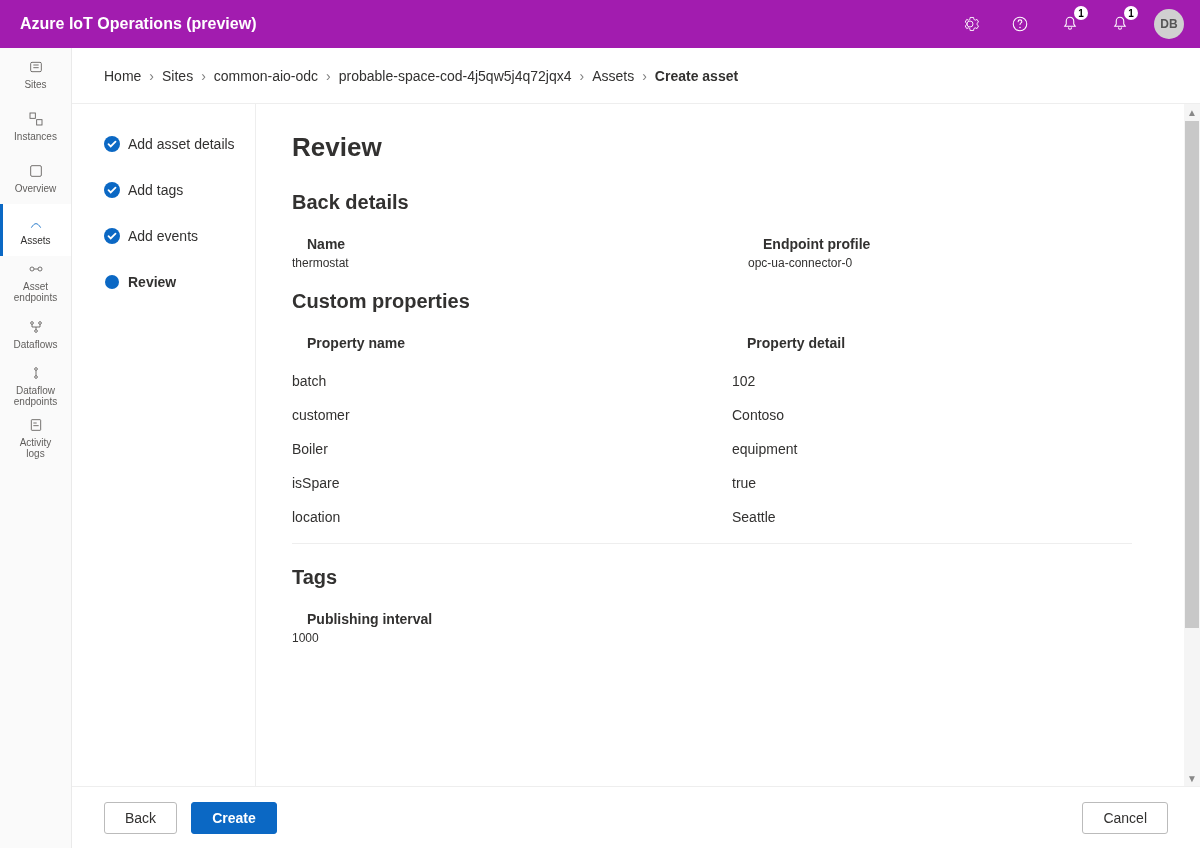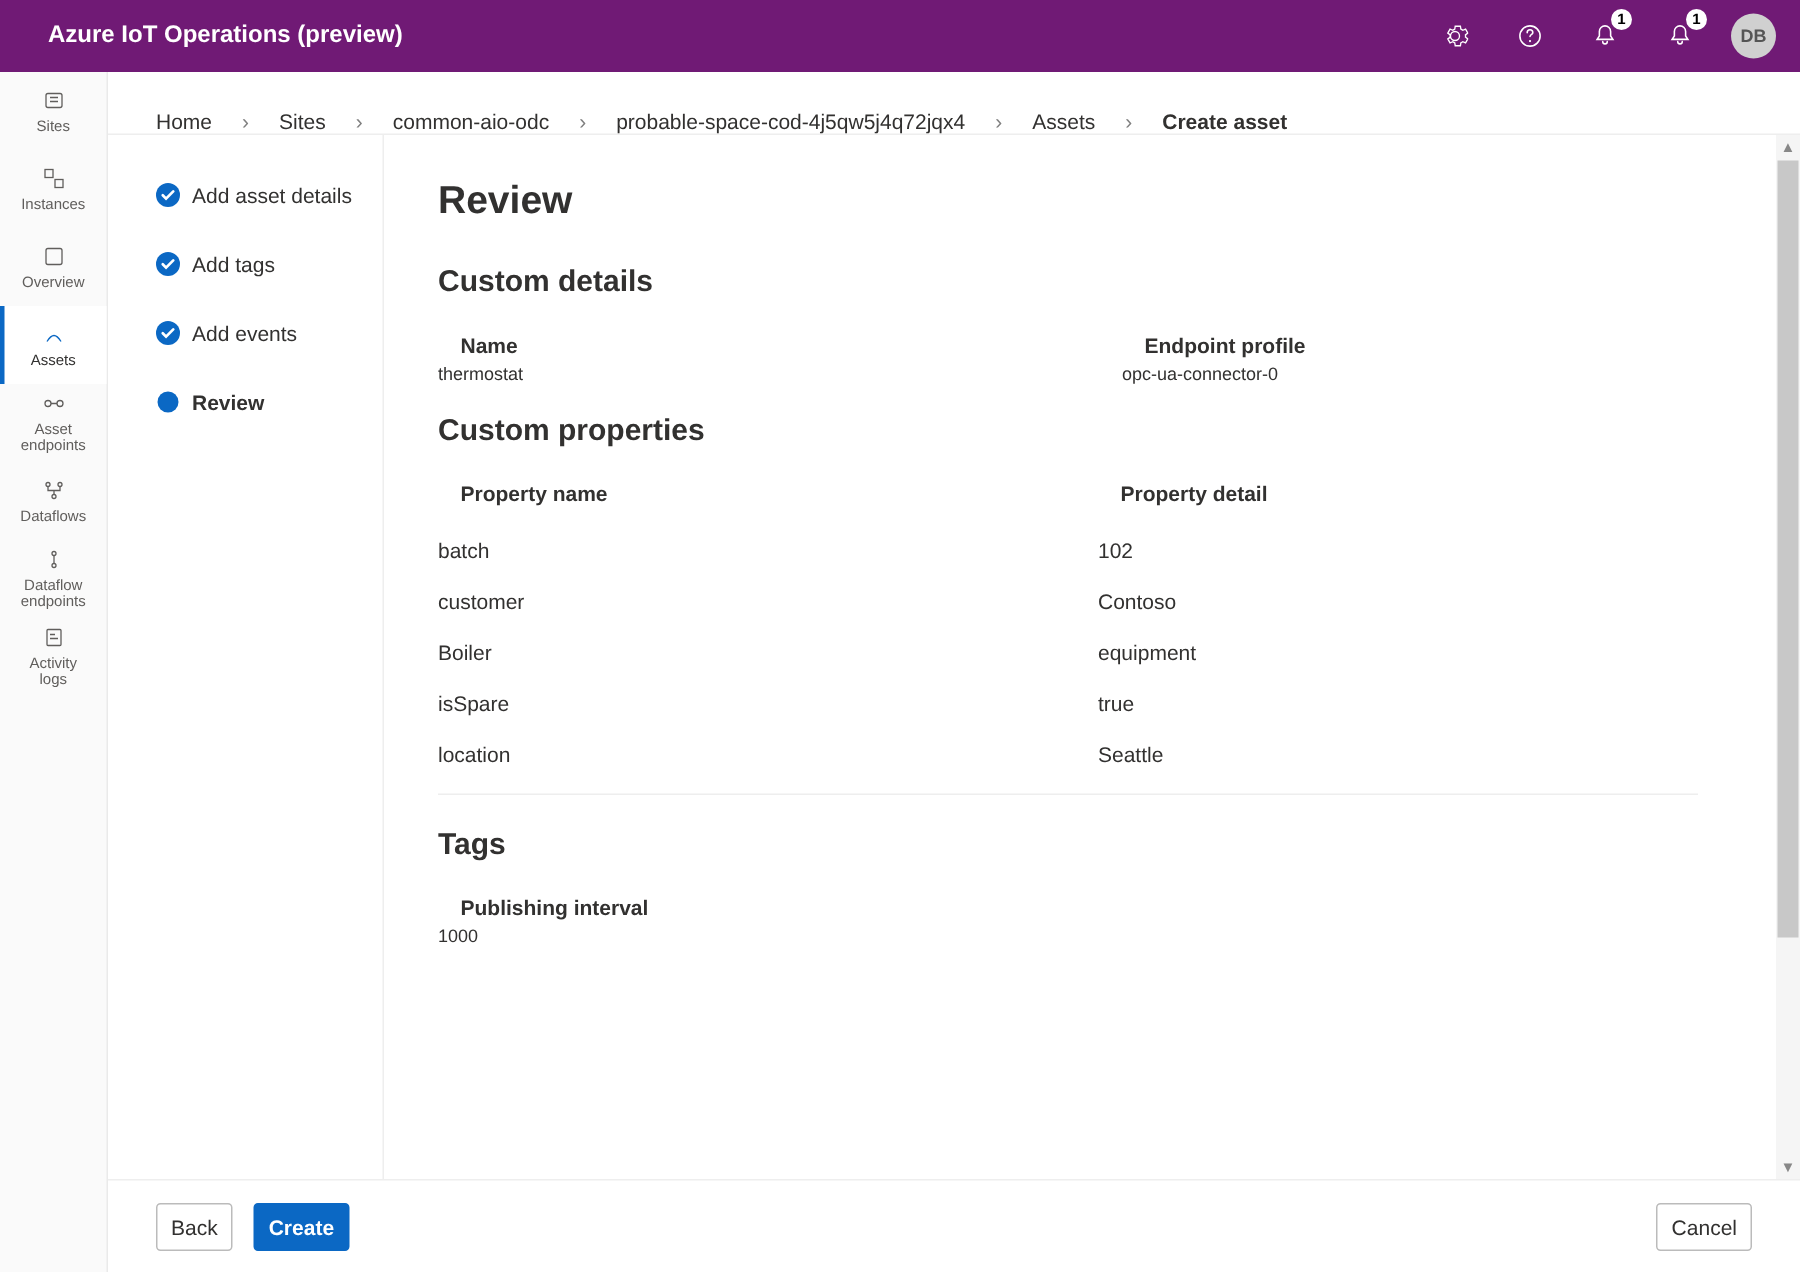--- a/index.html
+++ b/index.html
@@ -1,39 +1,39 @@
 <!DOCTYPE html>
 <html><head>
 <meta charset="utf-8">
 <style>
   * { box-sizing: border-box; margin: 0; padding: 0; }
   html, body { width: 1200px; height: 848px; font-family: "Segoe UI", Arial, sans-serif; color: #323130; background: #fff; overflow: hidden; }
 
   
-  .topbar { height: 48px; background: #701a75; color: #fff; display: flex; align-items: center; justify-content: space-between; padding: 0 16px 0 32px; }
+  .topbar { height: 48px; background: #a21caf; color: #fff; display: flex; align-items: center; justify-content: space-between; padding: 0 16px 0 20px; }
   .app-title { font-size: 16px; font-weight: 600; }
   .top-right { display: flex; align-items: center; gap: 18px; }
   .icon-btn { width: 32px; height: 32px; display: flex; align-items: center; justify-content: center; position: relative; cursor: pointer; }
   .icon-btn svg { fill: #fff; }
   .badge { position: absolute; top: -2px; right: -2px; background: #fff; color: #000; border-radius: 8px; font-size: 10px; min-width: 14px; height: 14px; display: flex; align-items: center; justify-content: center; padding: 0 3px; font-weight:600;}
   .avatar { width: 30px; height: 30px; border-radius: 50%; background: #d0d0d0; color: #555; display: flex; align-items: center; justify-content: center; font-size: 12px; font-weight: 600; }
 
   
   .shell { display: flex; height: 800px; }
   .sidenav { width: 72px; background: #fafafa; border-right: 1px solid #eaeaea; display: flex; flex-direction: column; align-items: stretch; }
   .nav-item { height: 52px; display: flex; flex-direction: column; align-items: center; justify-content: center; font-size: 10px; color: #605e5c; gap: 4px; cursor: pointer; position: relative; }
   .nav-item.active { background: #fff; color: #323130; }
   .nav-item.active::before { content: ""; position: absolute; left: 0; top: 0; bottom: 0; width: 3px; background: #0b68c4; }
   .nav-icon { width: 16px; height: 16px; display:flex; align-items:center; justify-content:center; }
   .nav-icon svg { width:16px; height:16px; fill:none; stroke:#605e5c; stroke-width:1.3; }
   .nav-item.active .nav-icon svg { stroke:#0b68c4; }
   .nav-label { text-align:center; line-height: 11px; white-space: pre-line; }
 
   .main { flex: 1; display: flex; flex-direction: column; height: 100%; }
-  .breadcrumb { height: 42px; display: flex; align-items: flex-end; gap: 20px; padding: 0 32px; font-size: 14px; color: #323130; border-bottom: 1px solid #eee; }
+  .breadcrumb { height: 56px; display: flex; align-items: center; gap: 8px; padding: 0 32px; font-size: 14px; color: #323130; border-bottom: 1px solid #eee; }
   .breadcrumb a { color: #323130; text-decoration: none; cursor: pointer; }
   .breadcrumb .sep { color: #808080; }
   .breadcrumb .current { font-weight: 600; }
 
   .columns { flex: 1; display: flex; overflow: hidden; }
   .steps-col { width: 184px; border-right: 1px solid #eee; padding: 32px 18px 32px 32px; display: flex; flex-direction: column; gap: 30px; }
   .step { display: flex; align-items: center; gap: 8px; font-size: 14px; cursor: pointer; }
   .step .circle { width: 16px; height: 16px; border-radius: 50%; display:flex; align-items:center; justify-content:center; flex-shrink:0; }
   .step .circle svg { width:16px; height:16px; }
   .step.active { font-weight:600; }
@@ -55,21 +55,21 @@
   .trow > div { flex:1; max-width:420px; }
   hr.divider { border:none; border-top:1px solid #eee; margin: 12px 0 22px 0; max-width:840px; }
 
   .scrollbar { position:absolute; right:0; top:0; bottom:0; width:16px; background:#f5f5f5; display:flex; flex-direction:column; align-items:center; }
   .sb-btn { width:16px; height:16px; display:flex; align-items:center; justify-content:center; color:#888; font-size:10px; }
   .sb-thumb { width:14px; background:#c8c8c8; margin:1px; flex:0 0 auto; }
   .sb-track { flex:1; position:relative; }
 
   .footer { height: 62px; border-top:1px solid #eee; display:flex; align-items:center; justify-content:space-between; padding: 0 32px; }
   .footer-left { display:flex; gap:14px; }
-  .btn { height:32px; padding:0 9px; border-radius:3px; font-size:14px; cursor:pointer; display:flex; align-items:center; }
+  .btn { height:32px; padding:0 20px; border-radius:3px; font-size:14px; cursor:pointer; display:flex; align-items:center; }
   .btn-secondary { background:#fff; border:1px solid #bbb; color:#323130; }
   .btn-primary { background:#0b68c4; border:1px solid #0b68c4; color:#fff; font-weight:600; }
 </style>
 </head>
 <body>
 
 <div class="topbar">
   <div class="app-title">Azure IoT Operations (preview)</div>
   <div class="top-right">
     <div class="icon-btn">
@@ -234,21 +234,21 @@
               </svg>
             </span>
           <span>Review</span>
         </div>
       </div>
 
       <div class="content-wrap">
         <div class="content">
           <h1>Review</h1>
 
-          <h2>Custom details</h2>
+          <h2>Back details</h2>
           <div class="row2">
             <div class="col">
               <div class="lbl">Name</div>
               <div class="val">thermostat</div>
             </div>
             <div class="col">
               <div class="lbl">Endpoint profile</div>
               <div class="val">opc-ua-connector-0</div>
             </div>
           </div>

